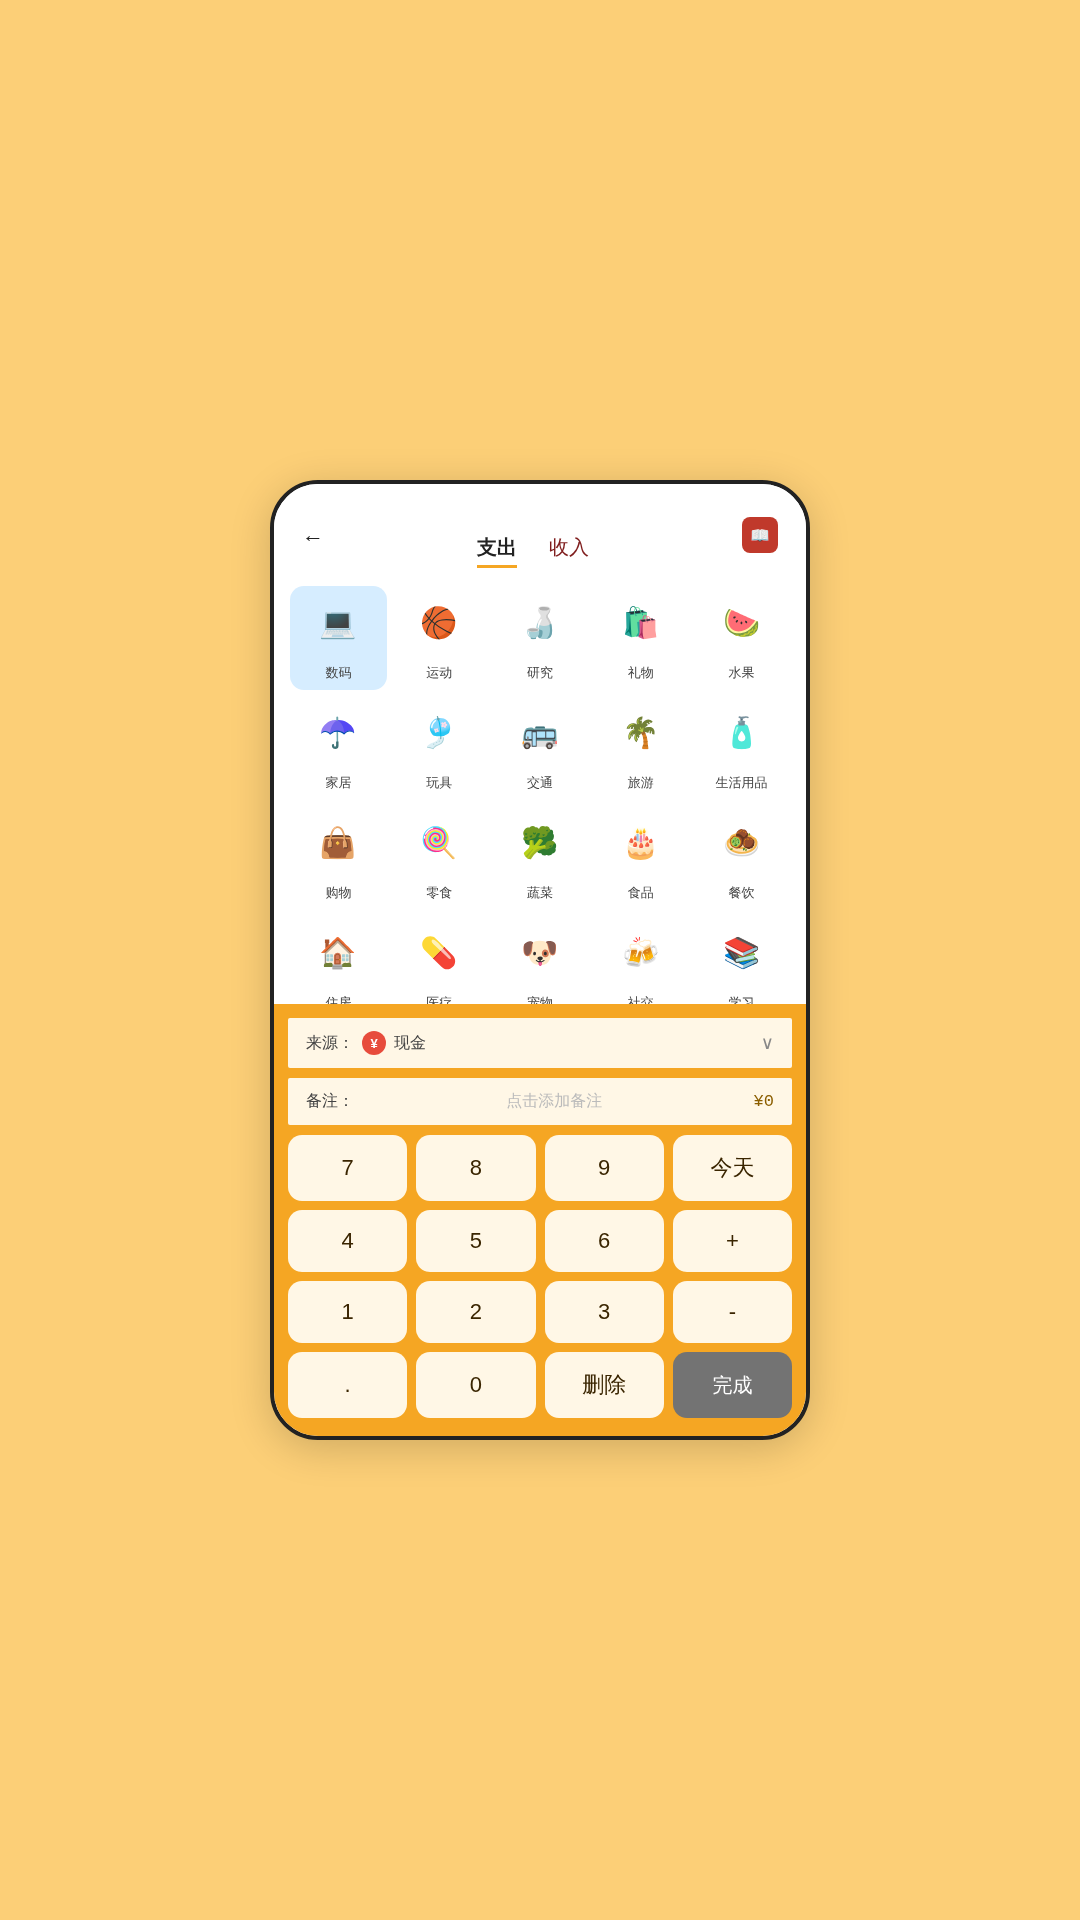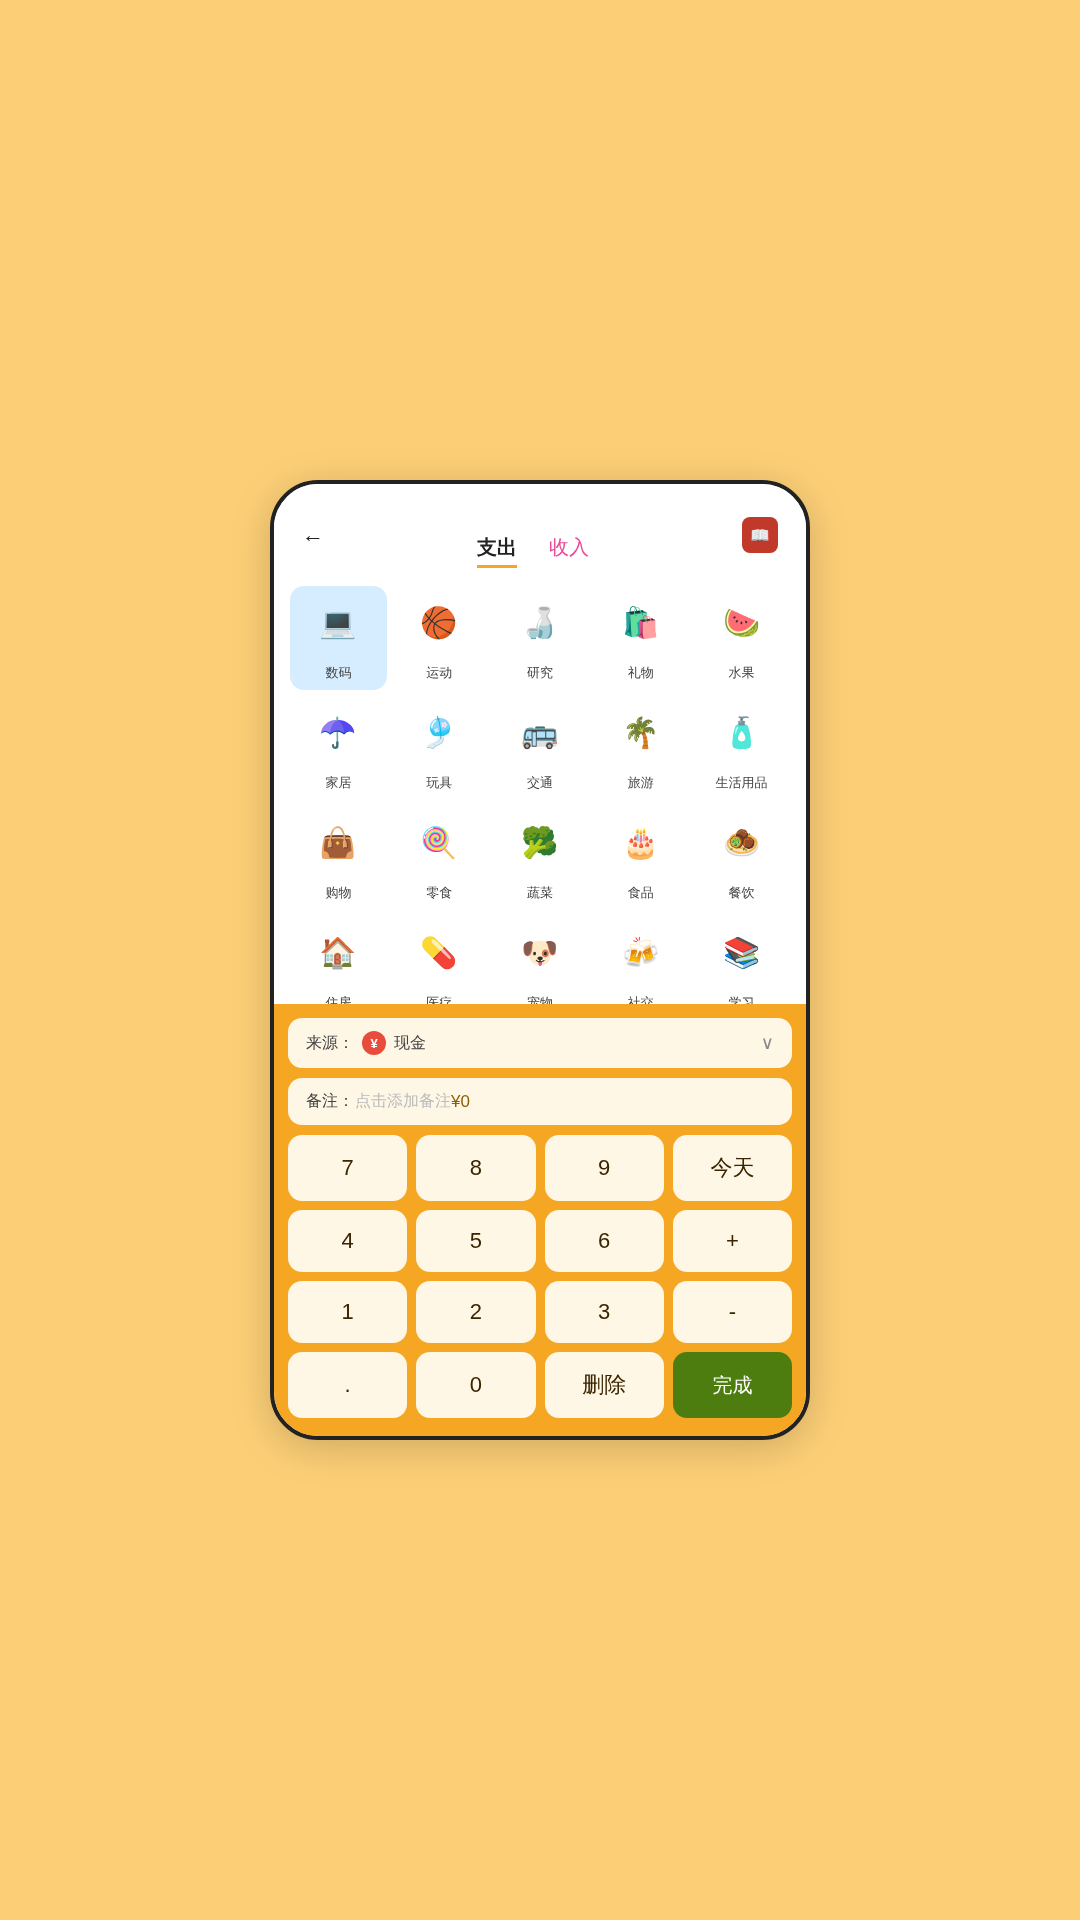--- a/index.html
+++ b/index.html
@@ -36,21 +36,21 @@
       cursor: pointer;
       color: #222;
     }
     .header-tabs {
       display: flex;
       gap: 32px;
       margin-top: 32px;
     }
     .header-tab {
       font-size: 20px;
-      color: #ec4899;
+      color: #7f1d1d;
       cursor: pointer;
       padding-bottom: 4px;
     }
     .header-tab.active {
       font-weight: bold;
       color: #222;
       border-bottom: 3px solid #F5A623;
     }
     .header-icon {
       width: 36px;
@@ -101,31 +101,33 @@
     
     .calc-area {
       background: #F5A623;
       padding: 14px 14px 18px 14px;
       display: flex;
       flex-direction: column;
       gap: 10px;
     }
     .calc-source, .calc-note {
       background: #FFF7E6;
-      border-radius: 14px;
+      border-radius: 2px;
       padding: 13px 18px;
       display: flex;
       align-items: center;
       font-size: 16px;
       color: #444;
     }
     .calc-source {
       justify-content: space-between;
     }
     .calc-note {
+      justify-content: space-between;
+      font-family: Liberation Mono, monospace;
     }
     .source-left {
       display: flex;
       align-items: center;
       gap: 8px;
     }
     .yuan-badge {
       width: 24px;
       height: 24px;
       background: #e74c3c;
@@ -156,21 +158,21 @@
       border: none;
       border-radius: 14px;
       padding: 18px 0;
       font-size: 22px;
       font-weight: 500;
       color: #3a2500;
       cursor: pointer;
       text-align: center;
     }
     .num-btn.dark {
-      background: #4d7c0f;
+      background: #737373;
       color: #fff;
       font-size: 20px;
     }
   </style>
 </head>
 <body>
 
 <div class="phone-shell">
 
   <div class="header">

